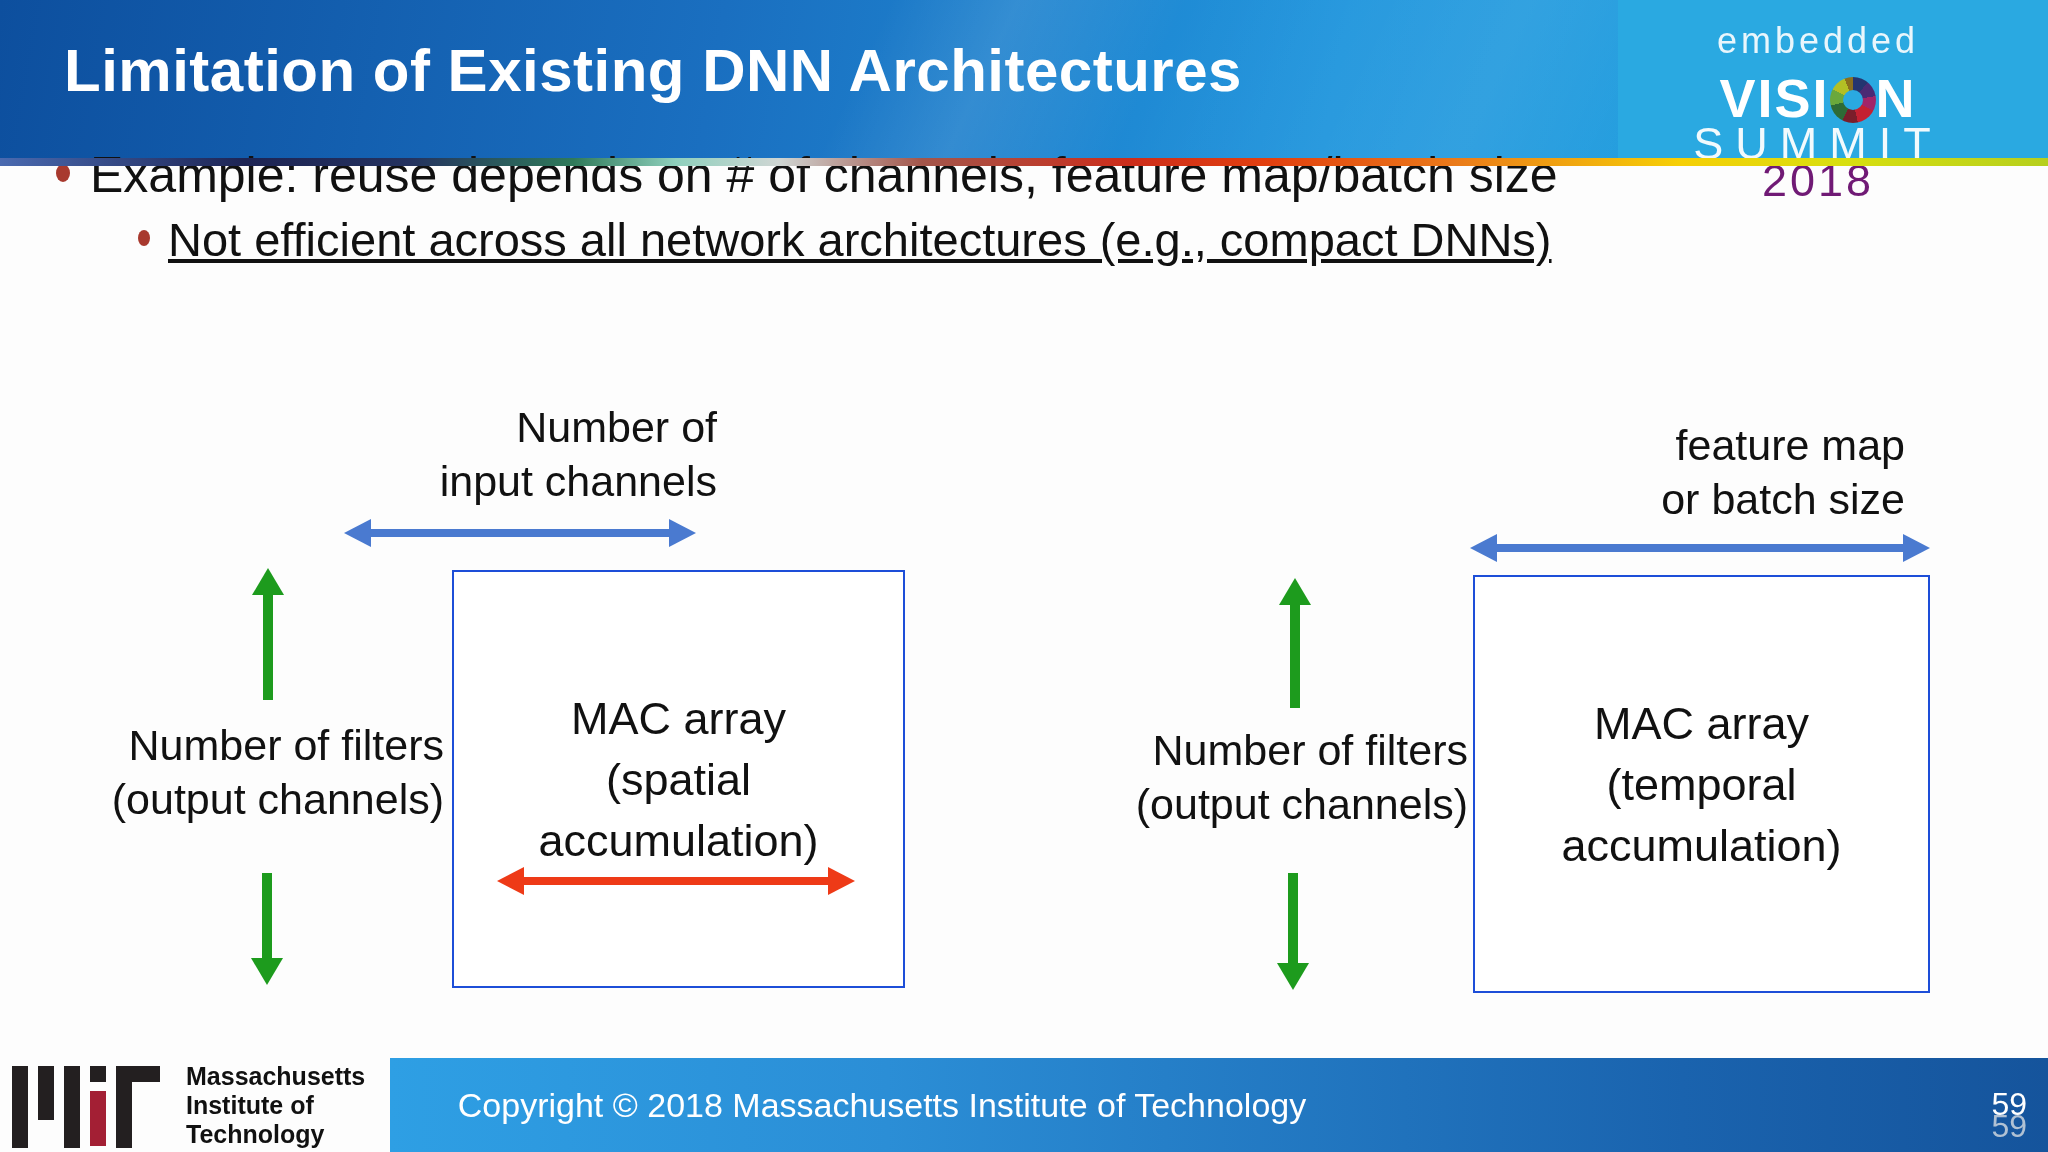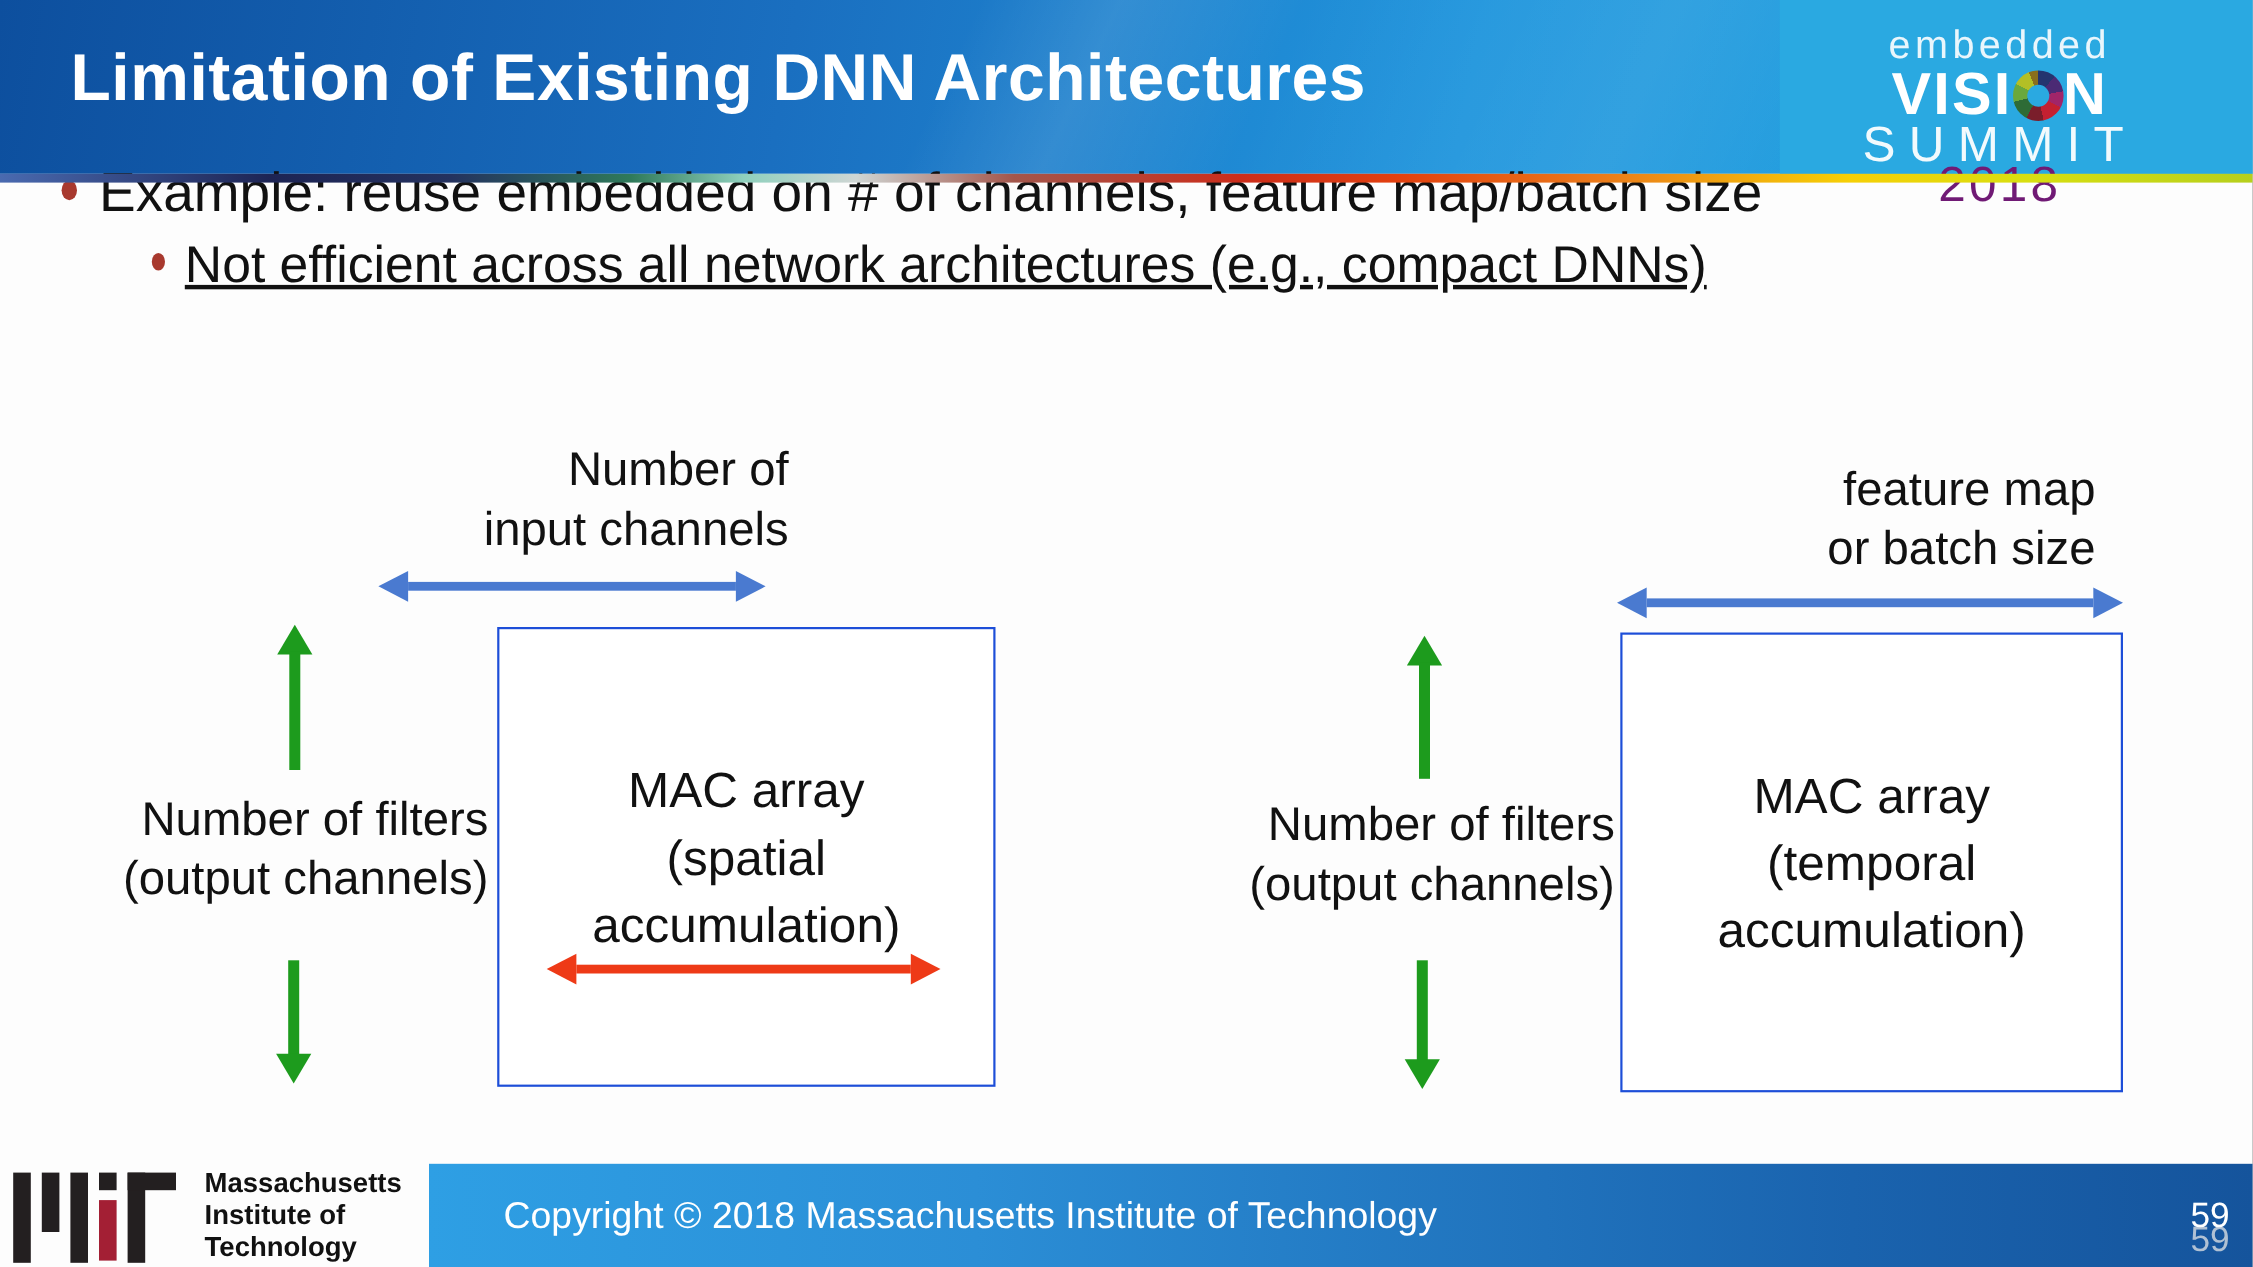--- a/index.html
+++ b/index.html
@@ -23,21 +23,21 @@
   .rainbow-strip{
     position:absolute;left:0;top:158px;width:2048px;height:8px;z-index:4;
     background:linear-gradient(90deg,#4a6ab0 0%,#1d2454 12%,#24325f 20%,#2f7a5a 28%,#8fd0bd 33%,#cfd6d4 38%,#a3564b 45%,#cc2d1b 55%,#e2400f 62%,#ea7a1a 71%,#f6cf06 82%,#d8df10 90%,#b6cf1d 100%);
   }
   
   .logo-block{
     position:absolute;right:0;top:0;width:430px;height:158px;background:#2aa9e1;
     z-index:2;color:#fff;text-align:center;padding-right:30px;box-sizing:border-box;
   }
   .logo-line1{margin-top:20px;font-size:36px;letter-spacing:4px;color:#e9f6fc;}
-  .logo-line2{font-size:54px;font-weight:bold;letter-spacing:2px;line-height:48px;margin-top:0px;}
+  .logo-line2{font-size:54px;font-weight:bold;letter-spacing:2px;line-height:48px;margin-top:12px;}
   .logo-line3{font-size:45px;letter-spacing:12px;color:#f2fafd;line-height:38px;margin-top:2px;}
   .logo-line4{font-size:45px;letter-spacing:3px;color:#701a75;line-height:36px;}
   .vision-o{
     display:inline-block;width:46px;height:46px;border-radius:50%;vertical-align:-6px;
     background:conic-gradient(#24356f 0 40deg,#4b2a74 40deg 80deg,#a12569 80deg 118deg,#c42031 118deg 168deg,#7a1e2b 168deg 208deg,#2e6b36 208deg 256deg,#6aa83c 256deg 298deg,#b3bf25 298deg 338deg,#8a6f1d 338deg 360deg);
     position:relative;
   }
   .vision-o::after{
     content:'';position:absolute;left:13px;top:13px;width:20px;height:20px;border-radius:50%;background:#2aa9e1;
   }
@@ -120,21 +120,21 @@
 
   <div class="logo-block">
     <div class="logo-line1">embedded</div>
     <div class="logo-line2"><span>VISI</span><span class="vision-o"></span><span>N</span></div>
     <div class="logo-line3">SUMMIT</div>
     <div class="logo-line4">2018</div>
   </div>
   <div class="rainbow-strip"></div>
 
   <span class="bullet-dot dot1"></span>
-  <div class="bullet-text b1">Example: reuse embedded on # of channels, feature map/batch size</div>
+  <div class="bullet-text b1">Example: reuse depends on # of channels, feature map/batch size</div>
   <span class="bullet-dot dot2"></span>
   <div class="bullet-text b2">Not efficient across all network architectures (e.g., compact DNNs)</div>
 
   <div class="diagram-label lbl-left-top">
     <div>Number of</div>
     <div>input channels</div>
   </div>
   <div class="harrow blue arrow-blue-left"></div>
 
   <div class="varrow up ga-left-up">

